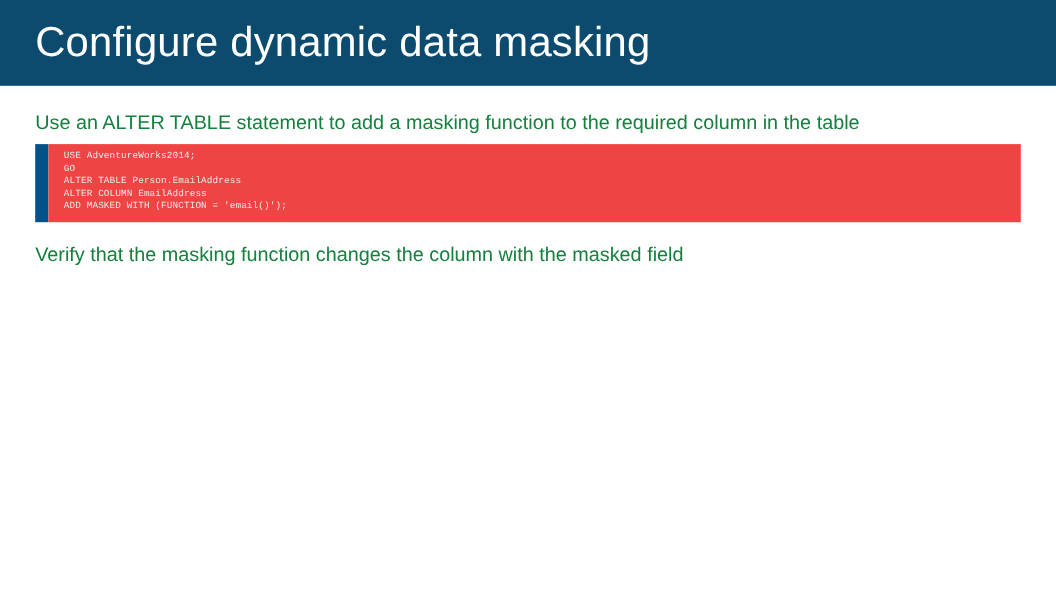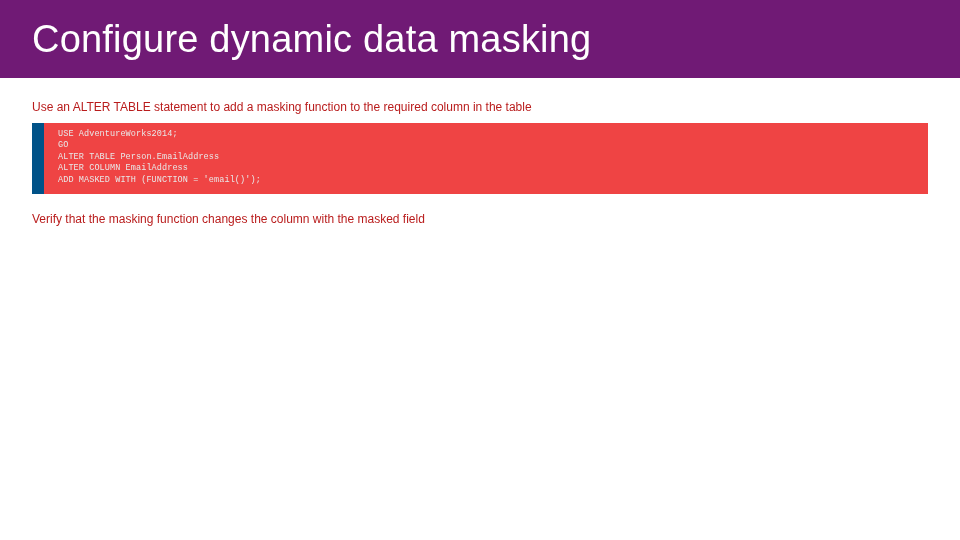--- a/index.html
+++ b/index.html
@@ -5,42 +5,42 @@
   html, body {
     margin: 0;
     padding: 0;
     width: 960px;
     height: 540px;
     font-family: "Segoe UI Light", "Segoe UI", -apple-system, Helvetica, Arial, sans-serif;
     background: #fff;
     overflow: hidden;
   }
   .header {
-    background: #701a75;
+    background: #0c4a6e;
     color: #fff;
     height: 78px;
     display: flex;
     align-items: center;
     padding-left: 32px;
     box-sizing: border-box;
   }
   .header h1 {
     margin: 0;
     font-weight: 300;
     font-size: 38px;
     letter-spacing: 0.2px;
   }
   .content {
     padding: 22px 32px 0 32px;
   }
   .step-text {
     font-family: "Segoe UI", -apple-system, Helvetica, Arial, sans-serif;
     font-weight: 400;
-    font-size: 12px;
-    color: #b91c1c;
+    font-size: 18px;
+    color: #15803d;
     margin: 0 0 8px 0;
     line-height: 1.25;
   }
   .code-block {
     display: flex;
     margin-bottom: 18px;
   }
   .accent-bar {
     width: 12px;
     background: #005288;

